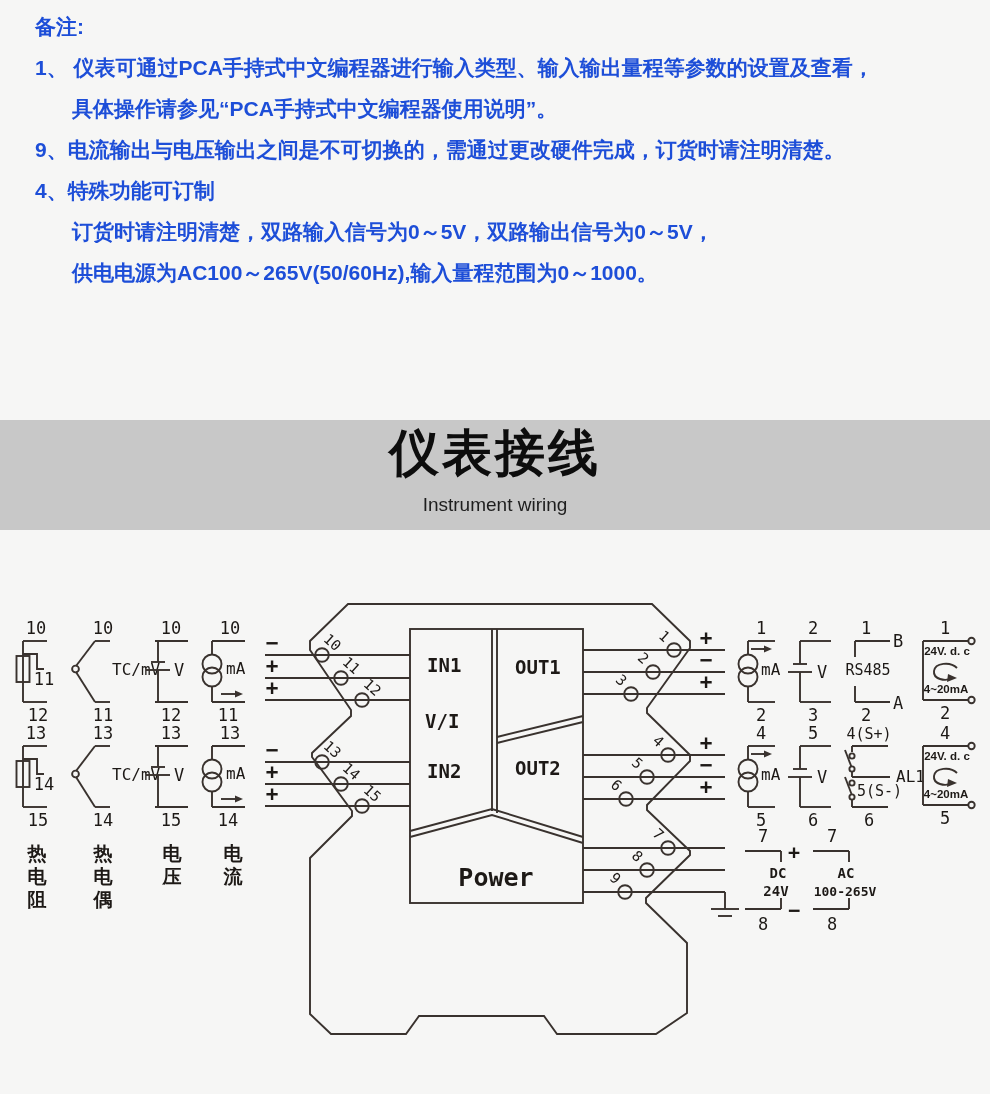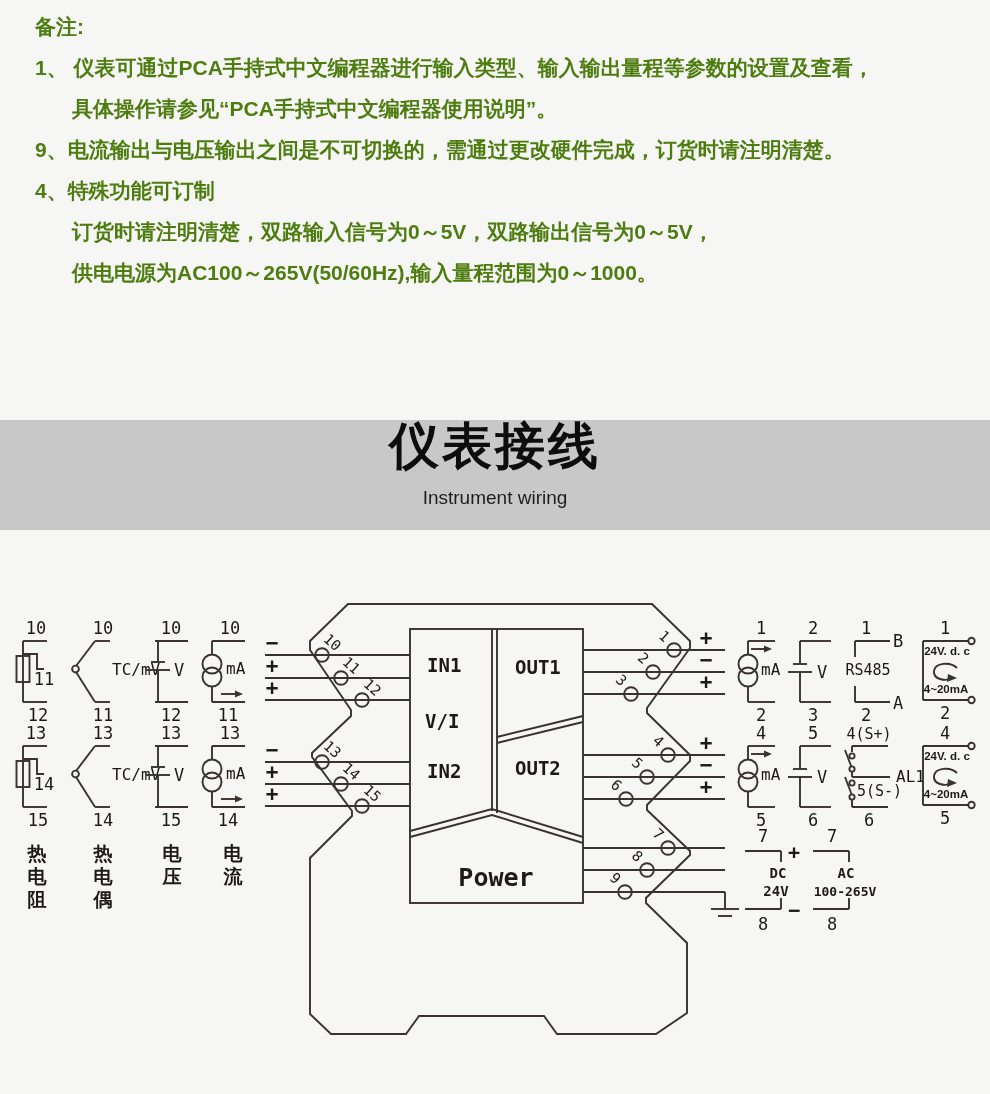--- a/index.html
+++ b/index.html
@@ -2,27 +2,27 @@
 <html><head>
 <meta charset="utf-8">
 <style>
   html,body{margin:0;padding:0;}
   body{
     width:990px;height:1094px;position:relative;overflow:hidden;
     background:#f6f6f5;color:#141414;
     font-family:"Liberation Sans",sans-serif;
   }
   .notes{position:absolute;left:35px;top:6px;width:940px;
-    font-size:21px;font-weight:600;line-height:41px;color:#4d7c0f;}
+    font-size:21px;font-weight:600;line-height:41px;color:#1d4ed8;}
   .note-line{white-space:nowrap;}
   .indent{padding-left:37px;}
   .banner{position:absolute;top:420px;left:0;width:990px;height:110px;
     background:#c8c8c8;text-align:center;}
   .banner .title{font-size:50px;font-weight:700;letter-spacing:3px;
-    line-height:1;padding-top:1px;color:#0d0d0d;}
+    line-height:1;padding-top:8px;color:#0d0d0d;}
   .banner .subtitle{font-size:19px;margin-top:16px;color:#1e1e1e;font-weight:400;}
   #wiring-svg{position:absolute;top:540px;left:0;}
   #wiring-svg text{font-family:"DejaVu Sans Mono","Liberation Mono",monospace;fill:#1d1916;}
   #wiring-svg .cjk{font-family:"Liberation Sans",sans-serif;font-weight:600;}
   #wiring-svg .st{stroke:#39322e;stroke-width:1.9;fill:none;stroke-linecap:butt;stroke-linejoin:miter;}
 </style>
 </head>
 <body>
 
 <div class="notes">

